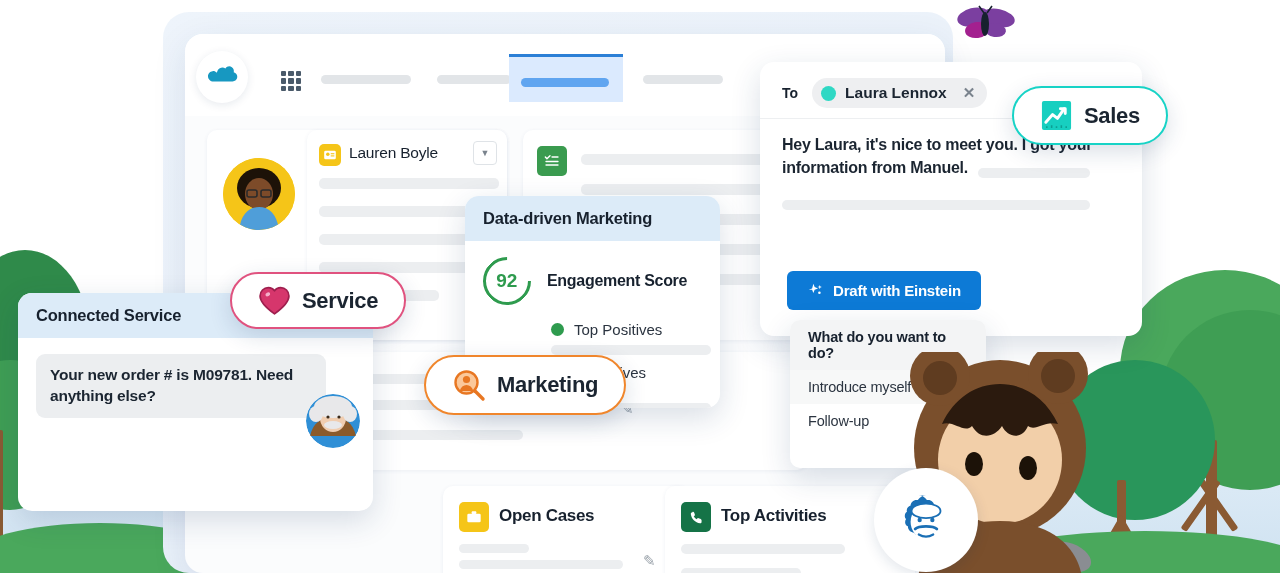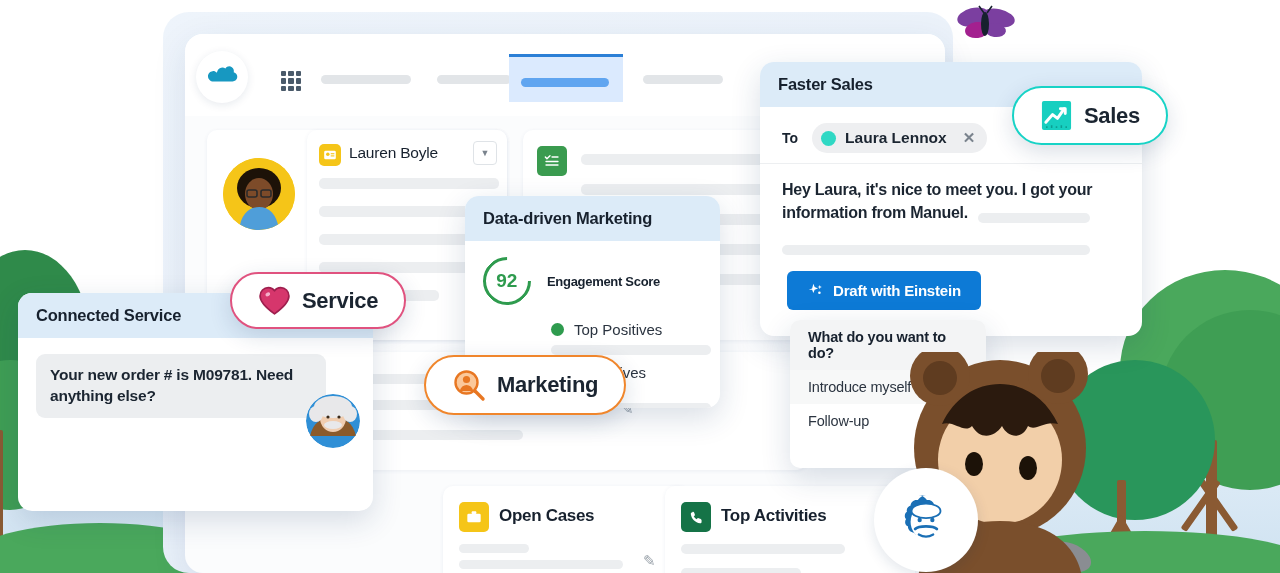--- a/index.html
+++ b/index.html
@@ -280,21 +280,20 @@
         </svg>
       </div>
       <div style="position:absolute; left:56px; top:20px; font-size:17px; font-weight:700; color:#17212e; letter-spacing:-0.3px;">Top Activities</div>
       <div class="ph" style="left:16px; top:58px; width:164px; height:10px;"></div>
       <div class="ph" style="left:16px; top:82px; width:120px; height:10px;"></div>
 
     </div>
   </div>
 
   <div class="float-card" style="left:760px; top:62px; width:382px; height:274px;">
-    <div class="card-header">Faster Sales</div>
     <div style="position:relative; padding:16px 22px 0;">
       <div style="display:flex; align-items:center; gap:14px;">
         <span style="font-size:14px; font-weight:700; color:#17212e;">To</span>
         <span class="recipient">
           <span class="dot-teal"></span>
           <span>Laura Lennox</span>
           <span class="x-close">✕</span>
         </span>
       </div>
       <div style="position:absolute; left:0; right:0; top:56px; height:1px; background:#edeff1;"></div>
@@ -321,21 +320,21 @@
     <div class="dd-item">Follow-up</div>
   </div>
 
   <div class="float-card" style="left:465px; top:196px; width:255px; height:212px;">
     <div class="card-header">Data-driven Marketing</div>
     <div style="position:relative; padding:16px 18px 0;">
       <div style="display:flex; align-items:center; gap:16px;">
         <div class="score-ring">
           <span>92</span>
         </div>
-        <div style="font-size:13px; font-weight:700; color:#17212e; letter-spacing:-0.3px;">Engagement Score</div>
+        <div style="font-size:16px; font-weight:700; color:#17212e; letter-spacing:-0.3px;">Engagement Score</div>
       </div>
       <div class="legend-row" style="margin-top:16px; margin-left:68px;">
         <span class="legend-dot"></span>
         <span>Top Positives</span>
       </div>
       <div class="ph" style="left:86px; top:104px; width:160px; height:10px;"></div>
       <div class="legend-row" style="margin-top:26px; margin-left:68px;">
         <span>Top Negatives</span>
       </div>
       <div class="ph" style="left:86px; top:162px; width:160px; height:10px;"></div>

